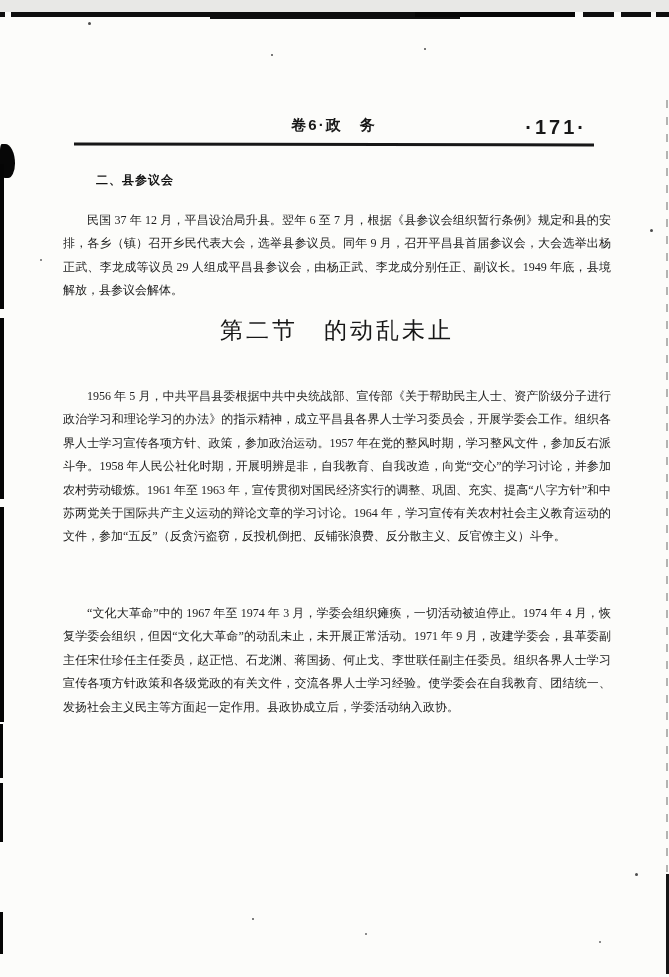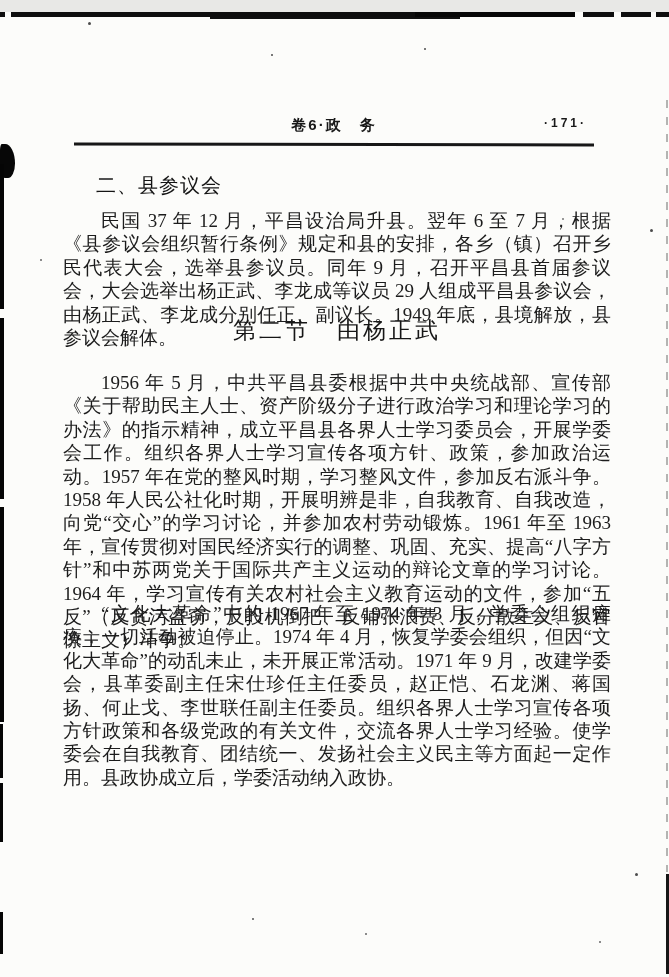--- a/index.html
+++ b/index.html
@@ -51,49 +51,49 @@
   
   .hdr{position:absolute;left:75px;top:104px;width:518px;height:24px;}
   .hdr-title{
     display:block;text-align:center;
     font-family:"Liberation Sans","DejaVu Sans",sans-serif;
     font-weight:bold;font-size:15px;letter-spacing:2px;color:#181818;
   }
   .hdr-page{
     position:absolute;right:6px;top:0;
     font-family:"Liberation Sans","DejaVu Sans",sans-serif;
-    font-weight:bold;font-size:12px;letter-spacing:3px;color:#181818;
+    font-weight:bold;font-size:20px;letter-spacing:3px;color:#181818;
   }
   .hdr-rule{
     position:absolute;left:74px;top:131px;width:520px;height:2.5px;
     background:#171717;transform:rotate(0.12deg);
   }
 
   
   .blk{position:absolute;left:63px;width:548px;}
   .subhead{
     margin:0;padding-left:33px;
     font-family:"Liberation Sans","DejaVu Sans",sans-serif;
-    font-weight:normal;font-size:20px;color:#141414;letter-spacing:1px;
+    font-weight:bold;font-size:12px;color:#141414;letter-spacing:1px;
   }
   .para{
     margin:0;text-align:justify;text-indent:2em;
-    font-size:19px;line-height:23.4px;color:#1c1c1c;
+    font-size:12px;line-height:23.4px;color:#1c1c1c;
     font-family:"Liberation Serif","DejaVu Serif",serif;
   }
   .chapter{
     margin:0;text-align:center;
     font-weight:500;font-size:23px;letter-spacing:3px;color:#161616;
     font-family:"Liberation Serif","DejaVu Serif",serif;
   }
   .pos-sub1{top:160px;}
   .pos-p1{top:197px;}
   .pos-chapter{top:303px;}
   .pos-sub2{top:355px;}
-  .pos-p2{top:359px;}
+  .pos-p2{top:373px;}
   .pos-p3{top:590px;}
   .pos-sub3{top:738px;}
   .pos-p4{top:769px;}
 </style>
 </head>
 <body>
 
 <div class="page">
 
   <div class="top-edge"></div>
@@ -120,21 +120,21 @@
   <div class="hdr">
     <span class="hdr-title">卷6·政　务</span>
     <span class="hdr-page">·171·</span>
   </div>
   <div class="hdr-rule"></div>
 
   <h3 class="blk subhead pos-sub1">二、县参议会</h3>
 
   <p class="blk para pos-p1">民国 37 年 12 月，平昌设治局升县。翌年 6 至 7 月，根据《县参议会组织暂行条例》规定和县的安排，各乡（镇）召开乡民代表大会，选举县参议员。同年 9 月，召开平昌县首届参议会，大会选举出杨正武、李龙成等议员 29 人组成平昌县参议会，由杨正武、李龙成分别任正、副议长。1949 年底，县境解放，县参议会解体。</p>
 
-  <h1 class="blk chapter pos-chapter">第二节　由杨正武</h1>
+  <h1 class="blk chapter pos-chapter">第二节　的动乱未止</h1>
 
 
   <p class="blk para pos-p2">1956 年 5 月，中共平昌县委根据中共中央统战部、宣传部《关于帮助民主人士、资产阶级分子进行政治学习和理论学习的办法》的指示精神，成立平昌县各界人士学习委员会，开展学委会工作。组织各界人士学习宣传各项方针、政策，参加政治运动。1957 年在党的整风时期，学习整风文件，参加反右派斗争。1958 年人民公社化时期，开展明辨是非，自我教育、自我改造，向党“交心”的学习讨论，并参加农村劳动锻炼。1961 年至 1963 年，宣传贯彻对国民经济实行的调整、巩固、充实、提高“八字方针”和中苏两党关于国际共产主义运动的辩论文章的学习讨论。1964 年，学习宣传有关农村社会主义教育运动的文件，参加“五反”（反贪污盗窃，反投机倒把、反铺张浪费、反分散主义、反官僚主义）斗争。</p>
 
   <p class="blk para pos-p3">“文化大革命”中的 1967 年至 1974 年 3 月，学委会组织瘫痪，一切活动被迫停止。1974 年 4 月，恢复学委会组织，但因“文化大革命”的动乱未止，未开展正常活动。1971 年 9 月，改建学委会，县革委副主任宋仕珍任主任委员，赵正恺、石龙渊、蒋国扬、何止戈、李世联任副主任委员。组织各界人士学习宣传各项方针政策和各级党政的有关文件，交流各界人士学习经验。使学委会在自我教育、团结统一、发扬社会主义民主等方面起一定作用。县政协成立后，学委活动纳入政协。</p>
 
 
 
 </div>
 

